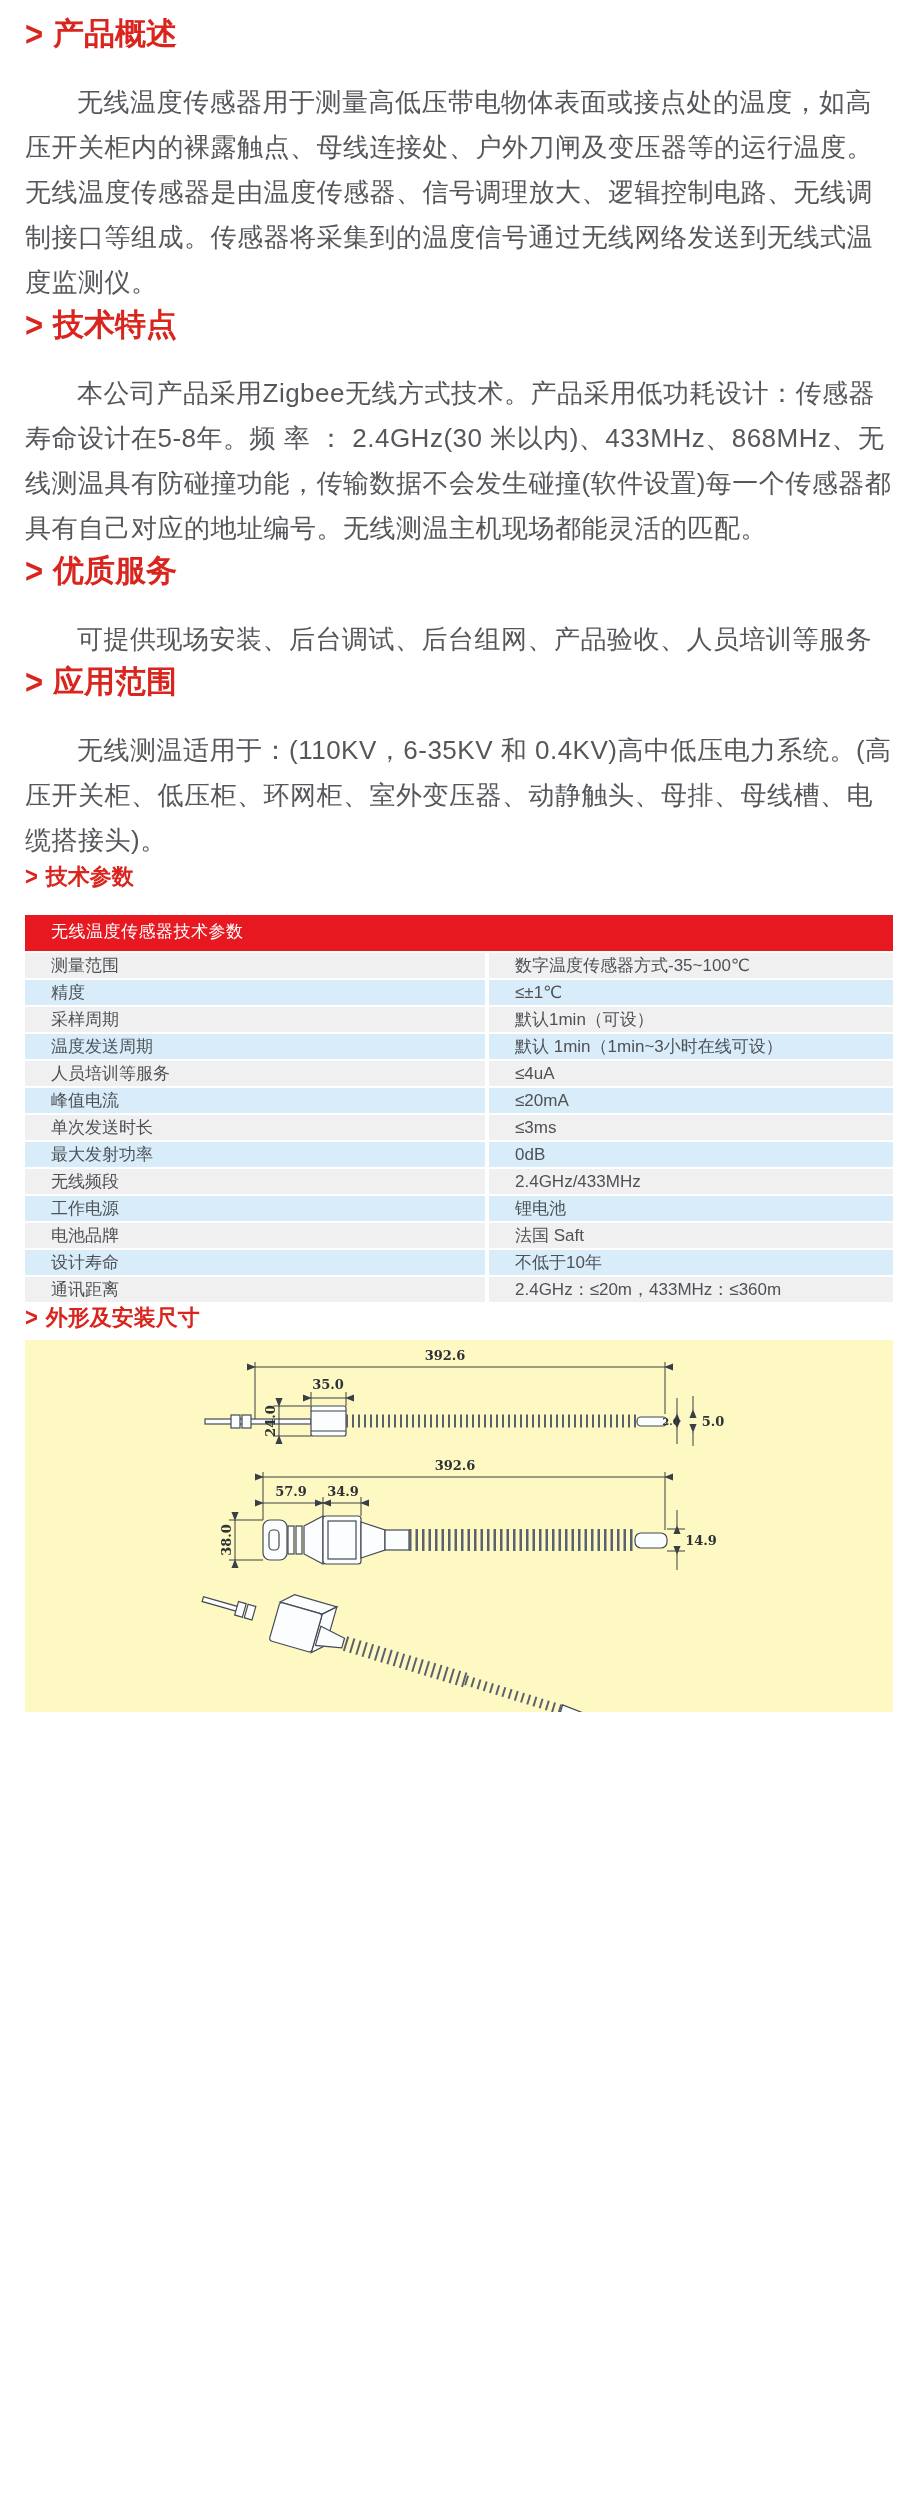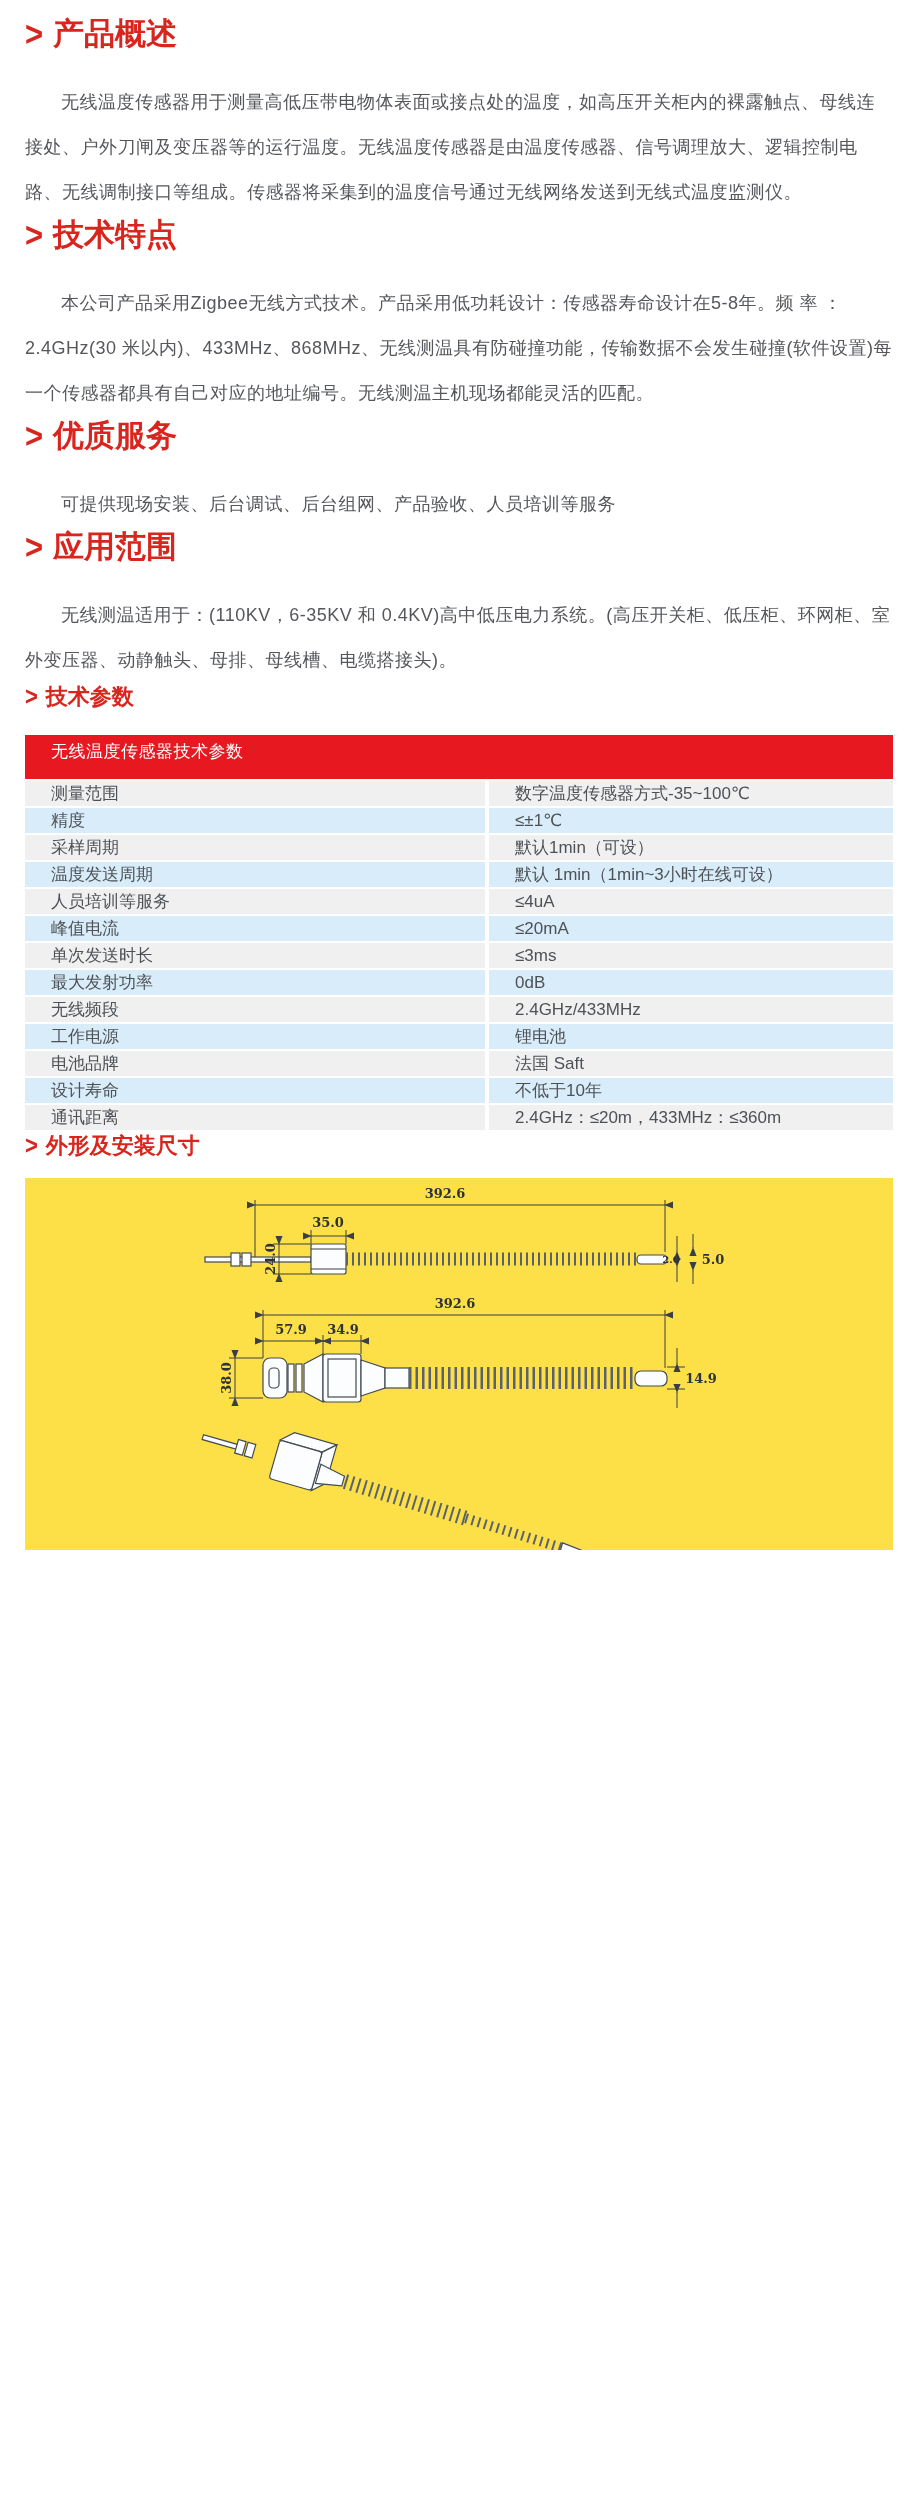--- a/index.html
+++ b/index.html
@@ -17,45 +17,45 @@
   h2.sec .arw, h3.sub .arw{
     font-weight:800;color:#da251e;font-style:normal;
     transform:scaleY(1.15);display:inline-block;
   }
   h3.sub{
     display:flex;align-items:center;gap:8px;
     font-size:22px;line-height:28px;font-weight:700;color:#da251e;
     margin:0;
   }
   p.body{
-    font-size:18px;line-height:45px;color:#55575b;
+    font-size:26px;line-height:45px;color:#55575b;
     text-indent:2em;margin:26px 0 0 0;letter-spacing:0.5px;
   }
   .mt-sec{margin-top:80px;}
   .mt-sec3{margin-top:60px;}
   .mt-sec4{margin-top:118px;}
   .mt-sub1{margin-top:46px;}
   .mt-sub2{margin-top:46px;}
   table.params{
     width:868px;margin-top:22px;
     border-collapse:separate;border-spacing:0 2px;
     font-size:17px;color:#4e5257;
   }
   table.params th.bar{
     background:#e71820;color:#ffffff;font-weight:500;
-    text-align:left;height:32px;padding:0 0 12px 26px;font-size:17px;
+    text-align:left;height:32px;padding:0 0 4px 26px;font-size:17px;
     letter-spacing:0.5px;
   }
   table.params td{height:25px;padding:0 0 0 26px;}
   table.params td.lbl{width:434px;}
   table.params td.val{border-left:4px solid #ffffff;}
   table.params tbody tr:nth-child(odd){background:#f0f0f0;}
   table.params tbody tr:nth-child(even){background:#d9ecf9;}
   .diagram-box{
-    width:868px;height:372px;background:#fde047;margin-top:18px;
+    width:868px;height:372px;background:#fef9c3;margin-top:8px;
   }
   svg text.dim{
     font-family:"DejaVu Serif","Liberation Serif",serif;
     font-size:13px;font-weight:700;fill:#2e3338;
   }
   svg text.dim.small{font-size:10px;}
   svg .ln{stroke:#3a3f47;stroke-width:1;fill:none;}
   svg .part{stroke:#434a54;stroke-width:1.2;fill:#fbfdfe;}
   svg .rib{stroke:#5a626e;}
 </style>

